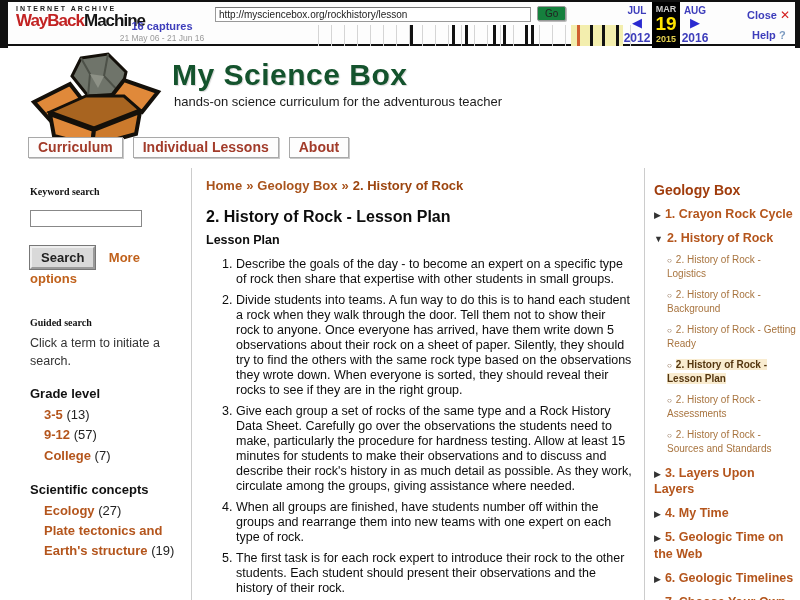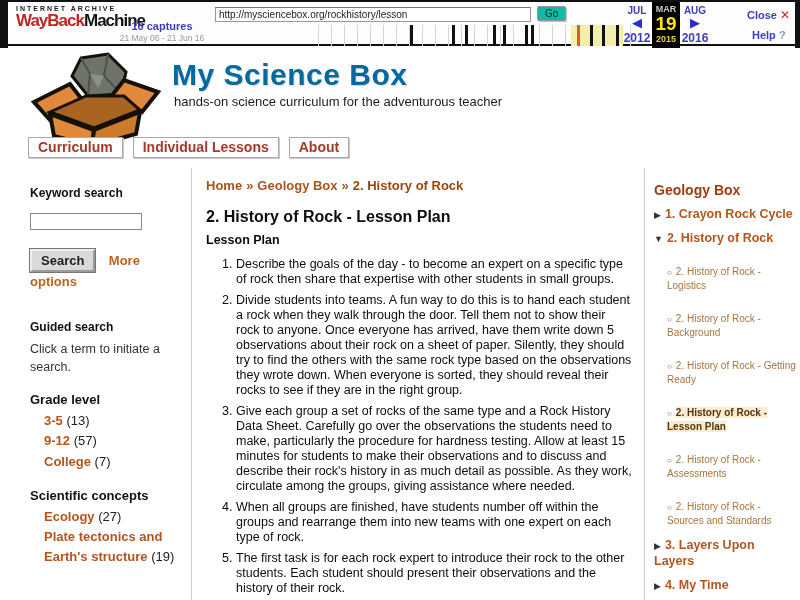--- a/index.html
+++ b/index.html
@@ -16,57 +16,57 @@
   .wb-arch { font-size:7px; letter-spacing:2px; font-weight:bold; color:#222; }
   .wb-mark { font-size:17px; font-weight:800; letter-spacing:-1px; line-height:1.05; }
   .wb-mark .way { color:#c22323; } .wb-mark .mach { color:#151515; }
   .wb-caps { position:absolute; left:112px; top:18px; width:100px; text-align:center; }
   .wb-caps-n { font-size:11px; font-weight:bold; color:#3d3dbb; }
   .wb-caps-r { font-size:8.5px; color:#999; margin-top:1px; }
   .wb-url { position:absolute; left:215px; top:5px; width:316px; height:15px;
             border:1px solid #999; border-top-color:#777; font-size:10px; padding:0 3px; color:#222;
             font-family:"Liberation Sans",sans-serif; }
   .wb-go { position:absolute; left:537px; top:4px; font-size:10px; padding:1px 7px;
-           background:#14b8a6; border:1px solid #999; border-radius:2px; box-shadow:1px 1px 0 #bbb; color:#222; }
+           background:#15803d; border:1px solid #999; border-radius:2px; box-shadow:1px 1px 0 #bbb; color:#222; }
   .wb-tl { position:absolute; left:318px; top:23px; width:318px; height:21px; }
   .wb-tick { position:absolute; top:0; width:1px; height:21px; background:#d5d5d5; }
   .wb-bar { position:absolute; top:0; width:3px; height:21px; background:#111; }
   .wb-hl { position:absolute; top:0; height:21px; background:#f3eeae; }
   .wb-mcol { position:absolute; top:3px; width:30px; text-align:center; }
   .wb-mcol .m { font-size:10px; font-weight:bold; color:#3d3dbb; display:block; }
   .wb-mcol .a { font-size:13px; color:#2a2ad0; display:block; line-height:14px; cursor:pointer; }
   .wb-mcol .y { font-size:12px; font-weight:bold; color:#3d3dbb; display:block; margin-top:1px; }
   .wb-day { position:absolute; left:652px; top:0; width:28px; height:46px; background:#000; text-align:center; }
   .wb-day .m { font-size:9px; font-weight:bold; color:#cfcfcf; display:block; margin-top:2px; }
   .wb-day .d { font-size:19px; font-weight:bold; color:#ffe400; display:block; line-height:20px; }
   .wb-day .y { font-size:9px; font-weight:bold; color:#e6d24e; display:block; }
   .wb-close { position:absolute; left:747px; top:6px; font-size:11px; font-weight:bold; color:#3d3dbb; cursor:pointer; }
   .wb-close .x { color:#d42020; font-size:12px; font-weight:900; }
   .wb-help { position:absolute; left:752px; top:27px; font-size:11px; font-weight:bold; color:#3d3dbb; cursor:pointer; }
   .wb-help .q { color:#7b9ac0; }
 
   
   .logo-svg { position:absolute; left:26px; top:52px; width:140px; height:96px; }
-  .site-title { position:absolute; left:172px; top:58px; font-size:30px; font-weight:bold; color:#0369a1;
+  .site-title { position:absolute; left:172px; top:58px; font-size:30px; font-weight:bold; color:#14532d;
                 letter-spacing:0.5px; text-shadow:1px 1px 1px #d8d8d8; }
   .site-sub { position:absolute; left:174px; top:94px; font-size:13px; color:#1c1c1c; }
 
   
   .topnav { position:absolute; left:28px; top:137px; }
   .nav-btn { display:inline-block; margin-right:10px; padding:1px 9px 2px; font-size:14px; font-weight:bold;
              color:#a23b2a; background:#fdfdfd; border:1px solid #a9a9a9; box-shadow:1px 1px 0 #c9c9c9; cursor:pointer; }
 
   
   .left-col { position:absolute; left:0; top:168px; width:191px; height:432px; padding:18px 10px 0 30px; }
   .main-col { position:absolute; left:191px; top:168px; width:454px; height:432px;
               border-left:1px solid #ccc; border-right:1px solid #ccc; padding:10px 12px 0 14px; }
   .right-col { position:absolute; left:646px; top:168px; width:154px; height:432px; padding:14px 4px 0 8px; }
 
   
-  .sb-h1 { font-size:12px; font-weight:bold; color:#111; }
+  .sb-h1 { font-size:10px; font-weight:bold; color:#111;font-family:Liberation Serif, serif; }
   .kw-input { display:block; margin-top:13px; width:112px; height:17px; border:1px solid #888; }
   .search-row { margin-top:19px; }
   .search-btn { font-size:13px; font-weight:bold; color:#222; background:#d9d9d9;
                 border:2px outset #eee; outline:1px solid #777; padding:2px 9px; cursor:pointer; }
   .more-opts { font-size:13px; font-weight:bold; color:#c0611b; margin-left:9px; cursor:pointer; }
   .guided { margin-top:30px; }
   .guided-txt { margin-top:6px; font-size:12.5px; color:#333; line-height:1.45; width:146px; }
   .sb-h2 { font-size:13px; font-weight:bold; color:#111; margin-top:16px; }
   .sb-list { list-style:none; margin-top:4px; padding-left:14px; width:150px; }
   .sb-list li { font-size:13px; line-height:1.55; }
@@ -80,21 +80,21 @@
   .crumb-sep { color:#a9541d; padding:0 4px; }
   .doc-title { margin-top:15px; font-size:16px; font-weight:bold; color:#0d0d0d; }
   .doc-sub { margin-top:7px; font-size:12.5px; font-weight:bold; color:#0d0d0d; }
   .steps { margin-top:10px; padding-left:30px; }
   .steps li { font-size:12.5px; line-height:15px; margin-bottom:6px; color:#0d0d0d; }
 
   
   .geo-h { font-size:14px; font-weight:bold; color:#a03c0c; }
   .geo-item { margin-top:8px; font-size:12.5px; font-weight:bold; color:#b4551c; line-height:1.3; cursor:pointer; }
   .geo-arrow { color:#333; font-size:9px; margin-right:4px; }
-  .geo-sub { margin:18px 0 6px 13px; font-size:10px; color:#a8743f; line-height:1.45; cursor:pointer; }
+  .geo-sub { margin:6px 0 6px 13px; font-size:10px; color:#a8743f; line-height:1.45; cursor:pointer; }
   .geo-bullet { color:#7a5230; font-size:8px; margin-right:4px; }
   .geo-active { background:#f9ecd0; color:#53350f; font-weight:bold; }
 </style>
 </head>
 <body>
 
 <div id="page">
 
   <div class="wb">
     <div class="wb-edge-l"></div>

